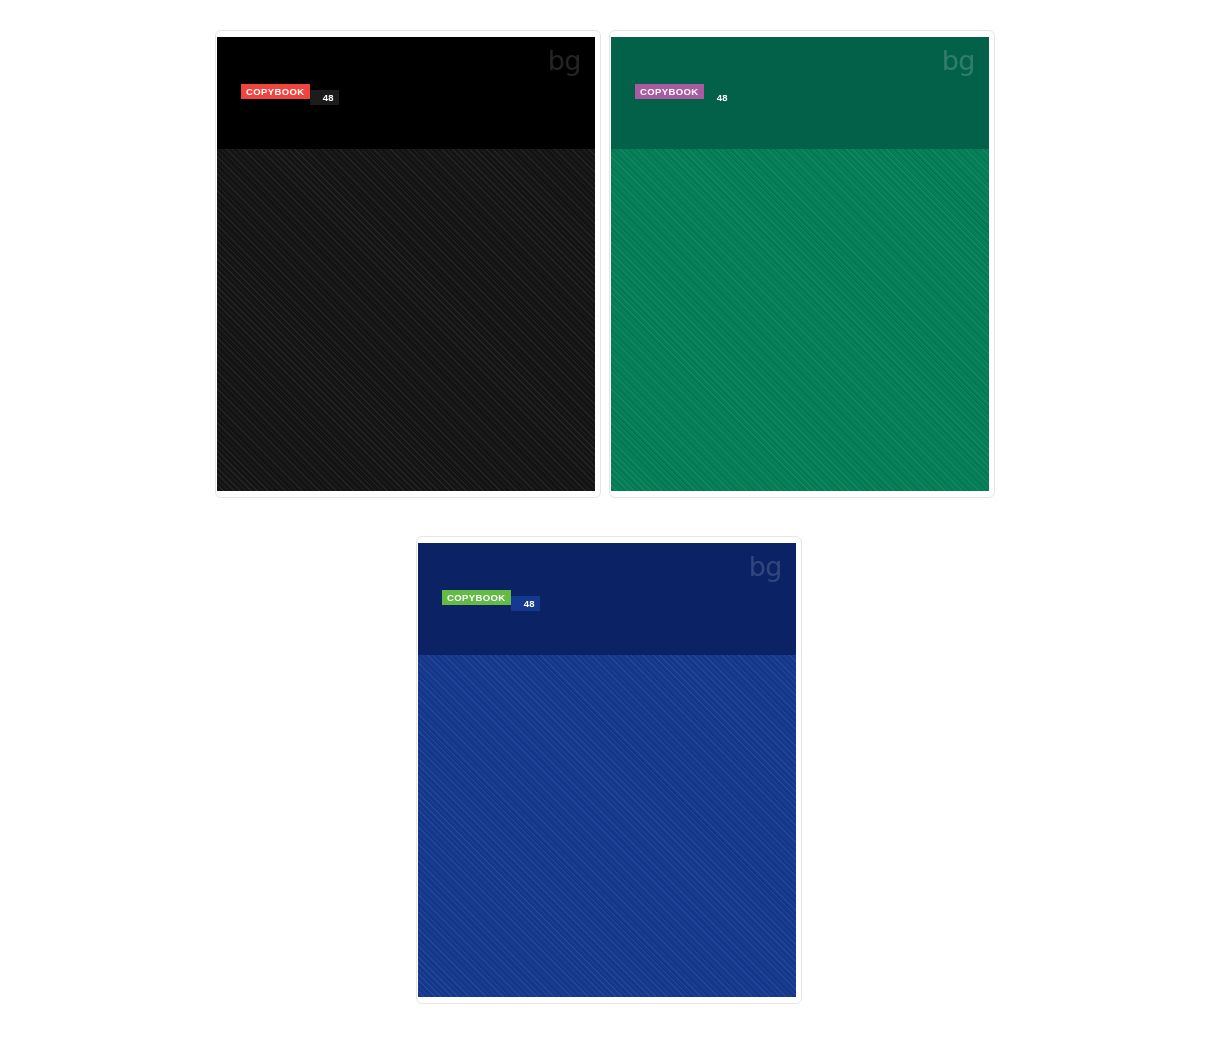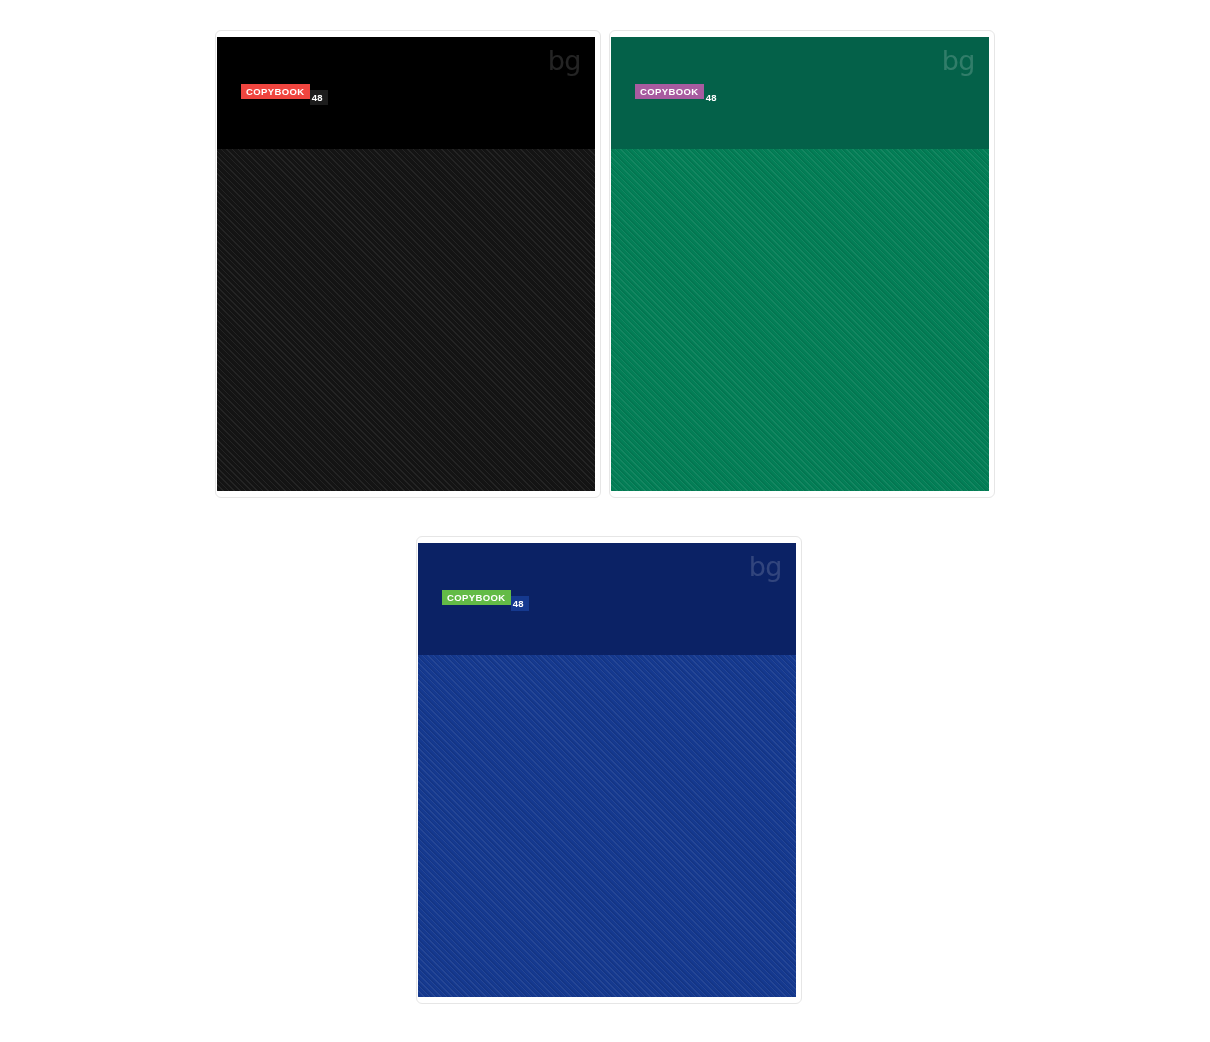--- a/index.html
+++ b/index.html
@@ -108,21 +108,21 @@
     font-weight: bold;
     letter-spacing: 0.4px;
     line-height: 15px;
     white-space: nowrap;
   }
   .badge-label {
     padding: 0 5px 0 5px;
     color: #ffffff;
   }
   .badge-count {
-    padding: 0 5px 0 2px;
+    padding: 0 5px 0 13px;
     color: #ffffff;
     margin-top: 11px;
   }
 
   .grid .card + .card { margin-left: 8px; }
 </style>
 </head>
 <body>
 
 <div class="grid">

